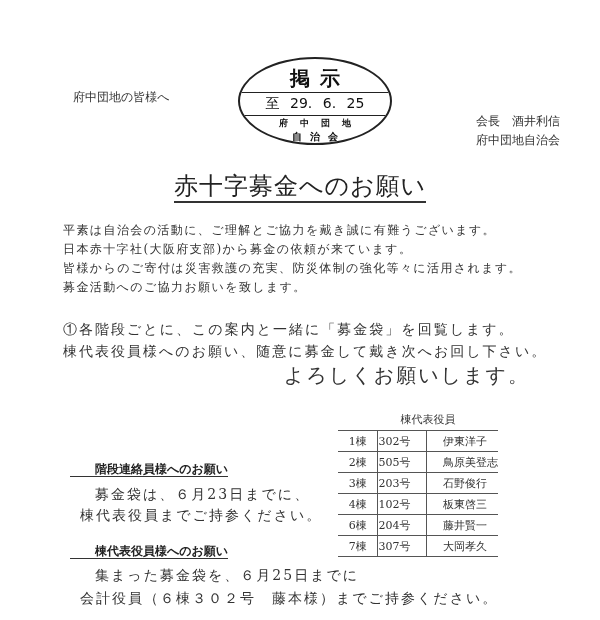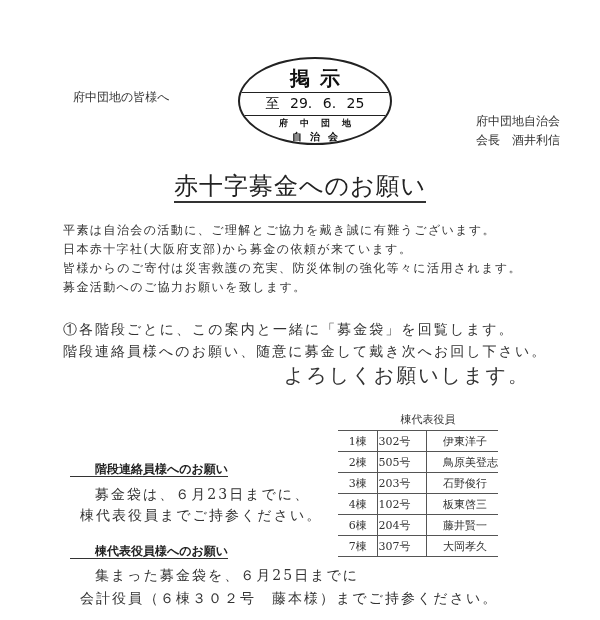--- a/index.html
+++ b/index.html
@@ -150,38 +150,38 @@
   <div class="stamp-title">掲示</div>
   <div class="stamp-band">
     <span>至</span>
     <span>29. 6. 25</span>
   </div>
   <div class="stamp-org1">府中団地</div>
   <div class="stamp-org2">自治会</div>
 </div>
 
 <div class="abs sender">
+  <div class="indent">会長　酒井利信</div>
   <div class="indent">府中団地自治会</div>
-  <div class="indent">会長　酒井利信</div>
 </div>
 
 <div class="abs title">
   <span>赤十字募金へのお願い</span>
 </div>
 
 <div class="abs intro">
   <div>平素は自治会の活動に、ご理解とご協力を戴き誠に有難うございます。</div>
   <div>日本赤十字社(大阪府支部)から募金の依頼が来ています。</div>
   <div>皆様からのご寄付は災害救護の充実、防災体制の強化等々に活用されます。</div>
   <div>募金活動へのご協力お願いを致します。</div>
 </div>
 
 <div class="abs steps">
   <div>①各階段ごとに、この案内と一緒に「募金袋」を回覧します。</div>
-  <div>階段連絡員様へのお願い、随意に募金して戴き次へお回し下さい。</div>
+  <div>棟代表役員様へのお願い、随意に募金して戴き次へお回し下さい。</div>
 </div>
 
 <div class="abs closing">よろしくお願いします。</div>
 
 <div class="abs reps">
   <div class="reps-caption">棟代表役員</div>
   <table>
     <tbody>
       <tr>
         <td class="c1">1棟</td>

